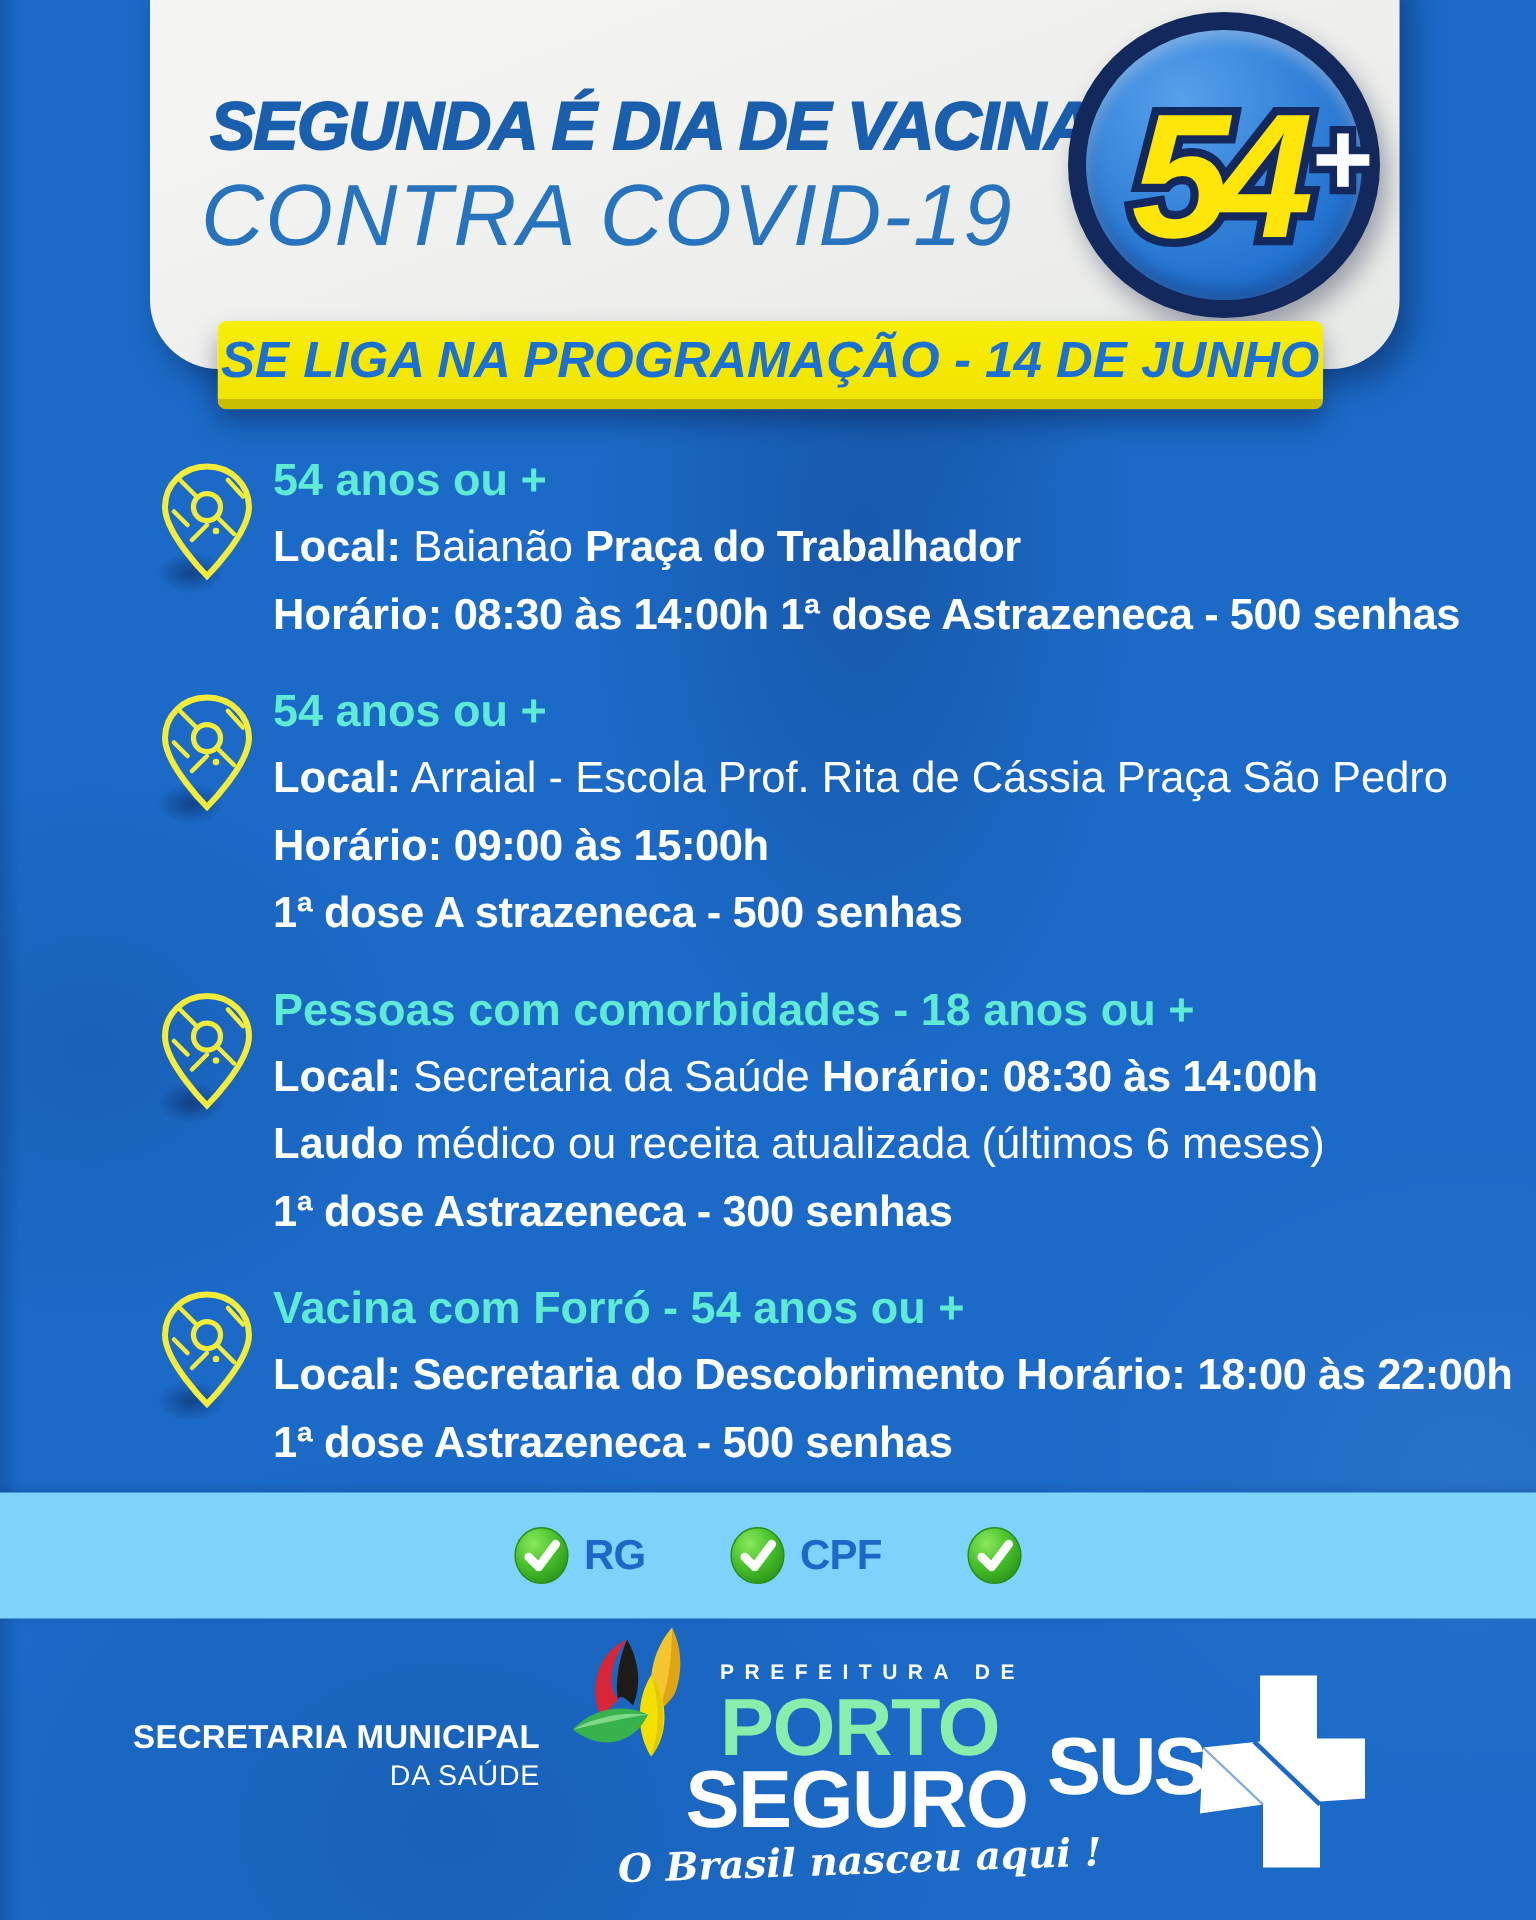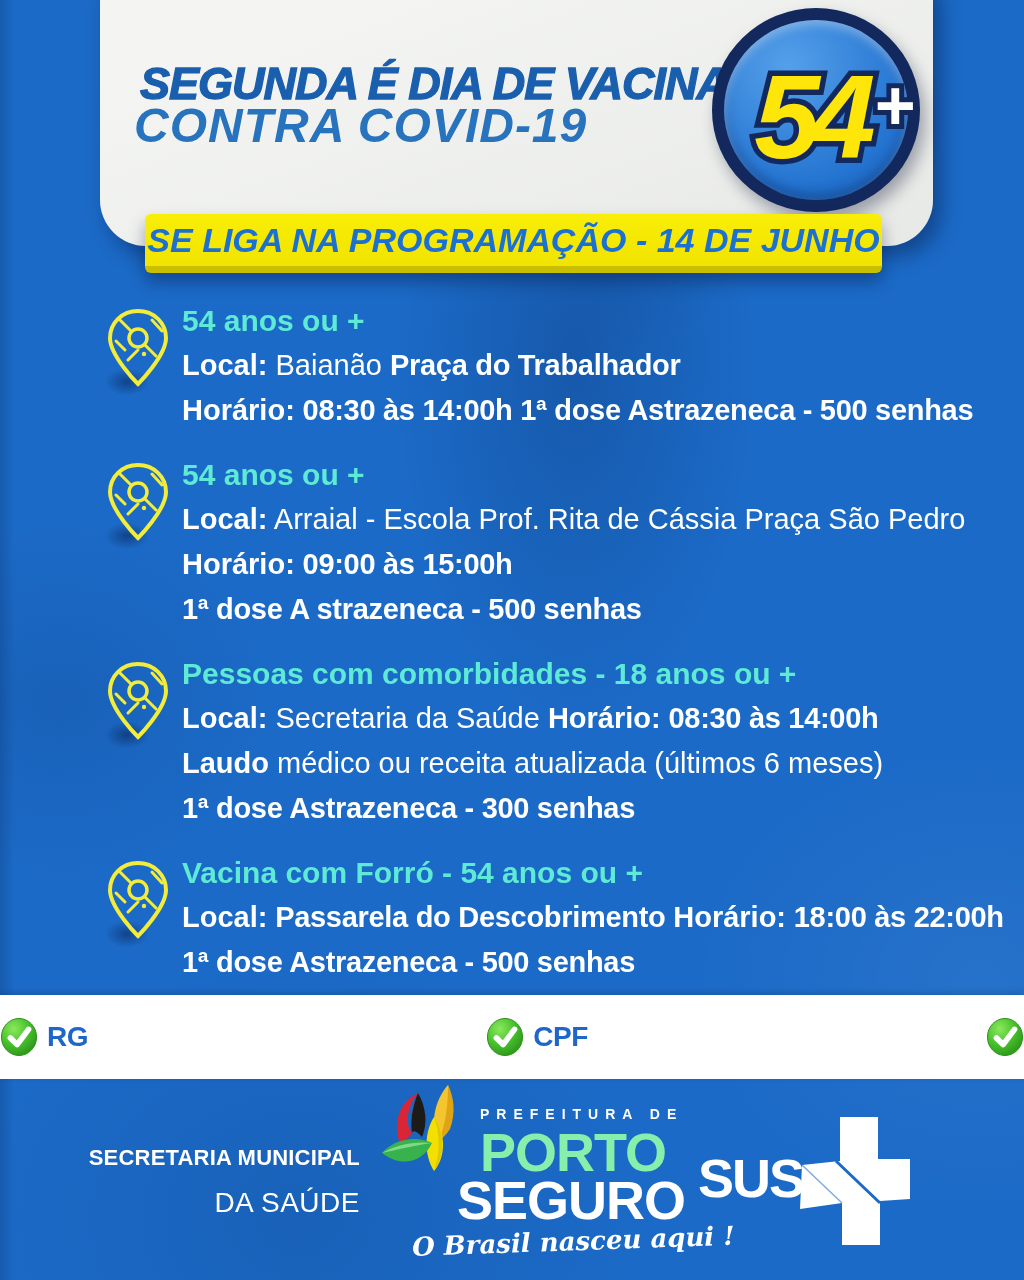--- a/index.html
+++ b/index.html
@@ -15,22 +15,22 @@
       radial-gradient(ellipse 480px 380px at 300px 1220px, rgba(5,20,60,.10), transparent 70%),
       linear-gradient(90deg, rgba(5,20,60,.18) 0, transparent 14px);}
   
   .header-card{position:absolute;left:100px;top:-26px;width:833px;height:272px;
     background:linear-gradient(160deg,#f4f5f3 20%,#e7e9e6);
     border-radius:22px 22px 46px 46px;
     box-shadow:8px 10px 20px rgba(5,15,50,.40);}
   .title1{position:absolute;left:40px;top:84px;font-size:45px;font-style:italic;
     font-weight:bold;color:#1a5fae;letter-spacing:-1px;-webkit-text-stroke:1.3px #1a5fae;
     white-space:nowrap;}
-  .title2{position:absolute;left:34px;top:124px;font-size:48px;font-style:italic;
-    font-weight:700;color:#2873bd;letter-spacing:1px;white-space:nowrap;}
+  .title2{position:absolute;left:34px;top:136px;font-size:58px;font-style:italic;
+    font-weight:400;color:#2873bd;letter-spacing:1px;white-space:nowrap;}
   .badge{position:absolute;left:612px;top:34px;width:208px;height:204px;}
   .badge-outer{position:absolute;inset:0;border-radius:50%;background:#13285c;
     box-shadow:5px 9px 16px rgba(5,15,50,.35);}
   .badge-inner{position:absolute;inset:12px;border-radius:50%;
     background:radial-gradient(circle at 35% 26%,#55a0ea,#2373d0 68%,#1e66bd);
     box-shadow:inset 0 5px 10px rgba(255,255,255,.35), inset 0 -6px 12px rgba(5,20,70,.35);}
   .badge-svg{position:absolute;left:-14px;top:0;width:240px;height:204px;overflow:visible;}
   
   .banner{position:absolute;left:145px;top:214px;width:737px;height:52px;
     background:linear-gradient(#f9ee08,#f1e400);border-radius:6px;
@@ -44,31 +44,31 @@
   .item{position:relative;padding-left:70px;margin-bottom:25px;}
   .pin{position:absolute;left:-6px;top:4px;width:64px;height:80px;}
   .pin-shadow{position:absolute;left:-8px;top:64px;width:46px;height:28px;border-radius:50%;
     background:radial-gradient(ellipse,rgba(0,5,40,.38),transparent 68%);}
   .item-title{margin:0 0 5px;font-size:30px;font-weight:bold;color:#5eead4;white-space:nowrap;}
   .line{font-size:29px;color:#ffffff;line-height:45px;white-space:nowrap;}
   .s700{font-weight:bold;}
   .s600{font-weight:bold;letter-spacing:-0.3px;}
   .s400{font-weight:normal;}
   
-  .strip{position:absolute;left:0;top:995px;width:1024px;height:84px;background:#ffffff;
-    display:flex;align-items:center;justify-content:space-between;gap:56px;
+  .strip{position:absolute;left:0;top:995px;width:1024px;height:84px;background:#7dd3fc;
+    display:flex;align-items:center;justify-content:center;gap:56px;
     box-shadow:0 -2px 6px rgba(5,15,50,.18);}
   .req{display:flex;align-items:center;gap:9px;}
   .check{width:38px;height:38px;flex:0 0 auto;}
   .req-label{font-size:28px;font-weight:bold;color:#1e66c8;letter-spacing:-0.5px;white-space:nowrap;}
   
   .footer{position:absolute;left:0;top:1079px;width:1024px;height:201px;}
   .secretaria{position:absolute;left:60px;top:66px;width:300px;text-align:right;color:#fff;}
   .sec1{font-size:22px;font-weight:bold;letter-spacing:0.2px;}
-  .sec2{font-size:28px;font-weight:normal;margin-top:16px;letter-spacing:0.5px;}
+  .sec2{font-size:19px;font-weight:normal;margin-top:3px;letter-spacing:0.5px;}
   .ps-logo{position:absolute;left:368px;top:0;width:310px;height:200px;}
   .leaves{position:absolute;left:6px;top:2px;width:118px;height:126px;}
   .pref-small{position:absolute;left:112px;top:27px;width:200px;text-align:center;
     font-size:14px;font-weight:bold;color:#fff;letter-spacing:7px;white-space:nowrap;}
   .city1{position:absolute;left:100px;top:42px;width:210px;text-align:center;
     font-size:54px;font-weight:bold;color:#86efac;letter-spacing:-1px;}
   .city2{position:absolute;left:88px;top:90px;width:230px;text-align:center;
     font-size:54px;font-weight:bold;color:#fff;letter-spacing:-1px;}
   .slogan{position:absolute;left:44px;top:148px;width:280px;text-align:center;
     font-family:"DejaVu Serif",serif;font-style:italic;font-weight:bold;
@@ -146,21 +146,21 @@
 
     <div class="item">
       <div class="pin-shadow"></div>
       <svg class="pin" viewBox="0 0 64 80">
         <path d="M32 3 C16 3 4 15 4 30 C4 48 32 76 32 76 C32 76 60 48 60 30 C60 15 48 3 32 3 Z" fill="none" stroke="#f3ec3a" stroke-width="4"></path>
         <circle cx="32" cy="30" r="9" fill="none" stroke="#f3ec3a" stroke-width="3.5"></circle>
         <path d="M13 11 L25 23 M39 37 L50 48 M46 12 L56 23 M10 33 L19 42 M22 52 L32 42" fill="none" stroke="#f3ec3a" stroke-width="3" stroke-linecap="round"></path>
         <circle cx="38" cy="46" r="2.2" fill="#f3ec3a"></circle>
       </svg>
       <h3 class="item-title">Vacina com Forró - 54 anos ou +</h3>
-      <div class="line"><span class="s700">Local:</span><span class="s600"> Passarela do Descobrimento </span><span class="s700">Horário:</span><span class="s600"> 18:00 às 22:00h</span></div>
+      <div class="line"><span class="s700">Local:</span><span class="s600"> Secretaria do Descobrimento </span><span class="s700">Horário:</span><span class="s600"> 18:00 às 22:00h</span></div>
       <div class="line"><span class="s600">1ª dose Astrazeneca - 500 senhas</span></div>
     </div>
   </div>
 
   <div class="strip">
     <div class="req">
       <svg class="check" viewBox="0 0 40 40">
         <defs>
             <radialGradient id="g1" cx="35%" cy="28%" r="80%">
               <stop offset="0" stop-color="#8ae95c"></stop>

